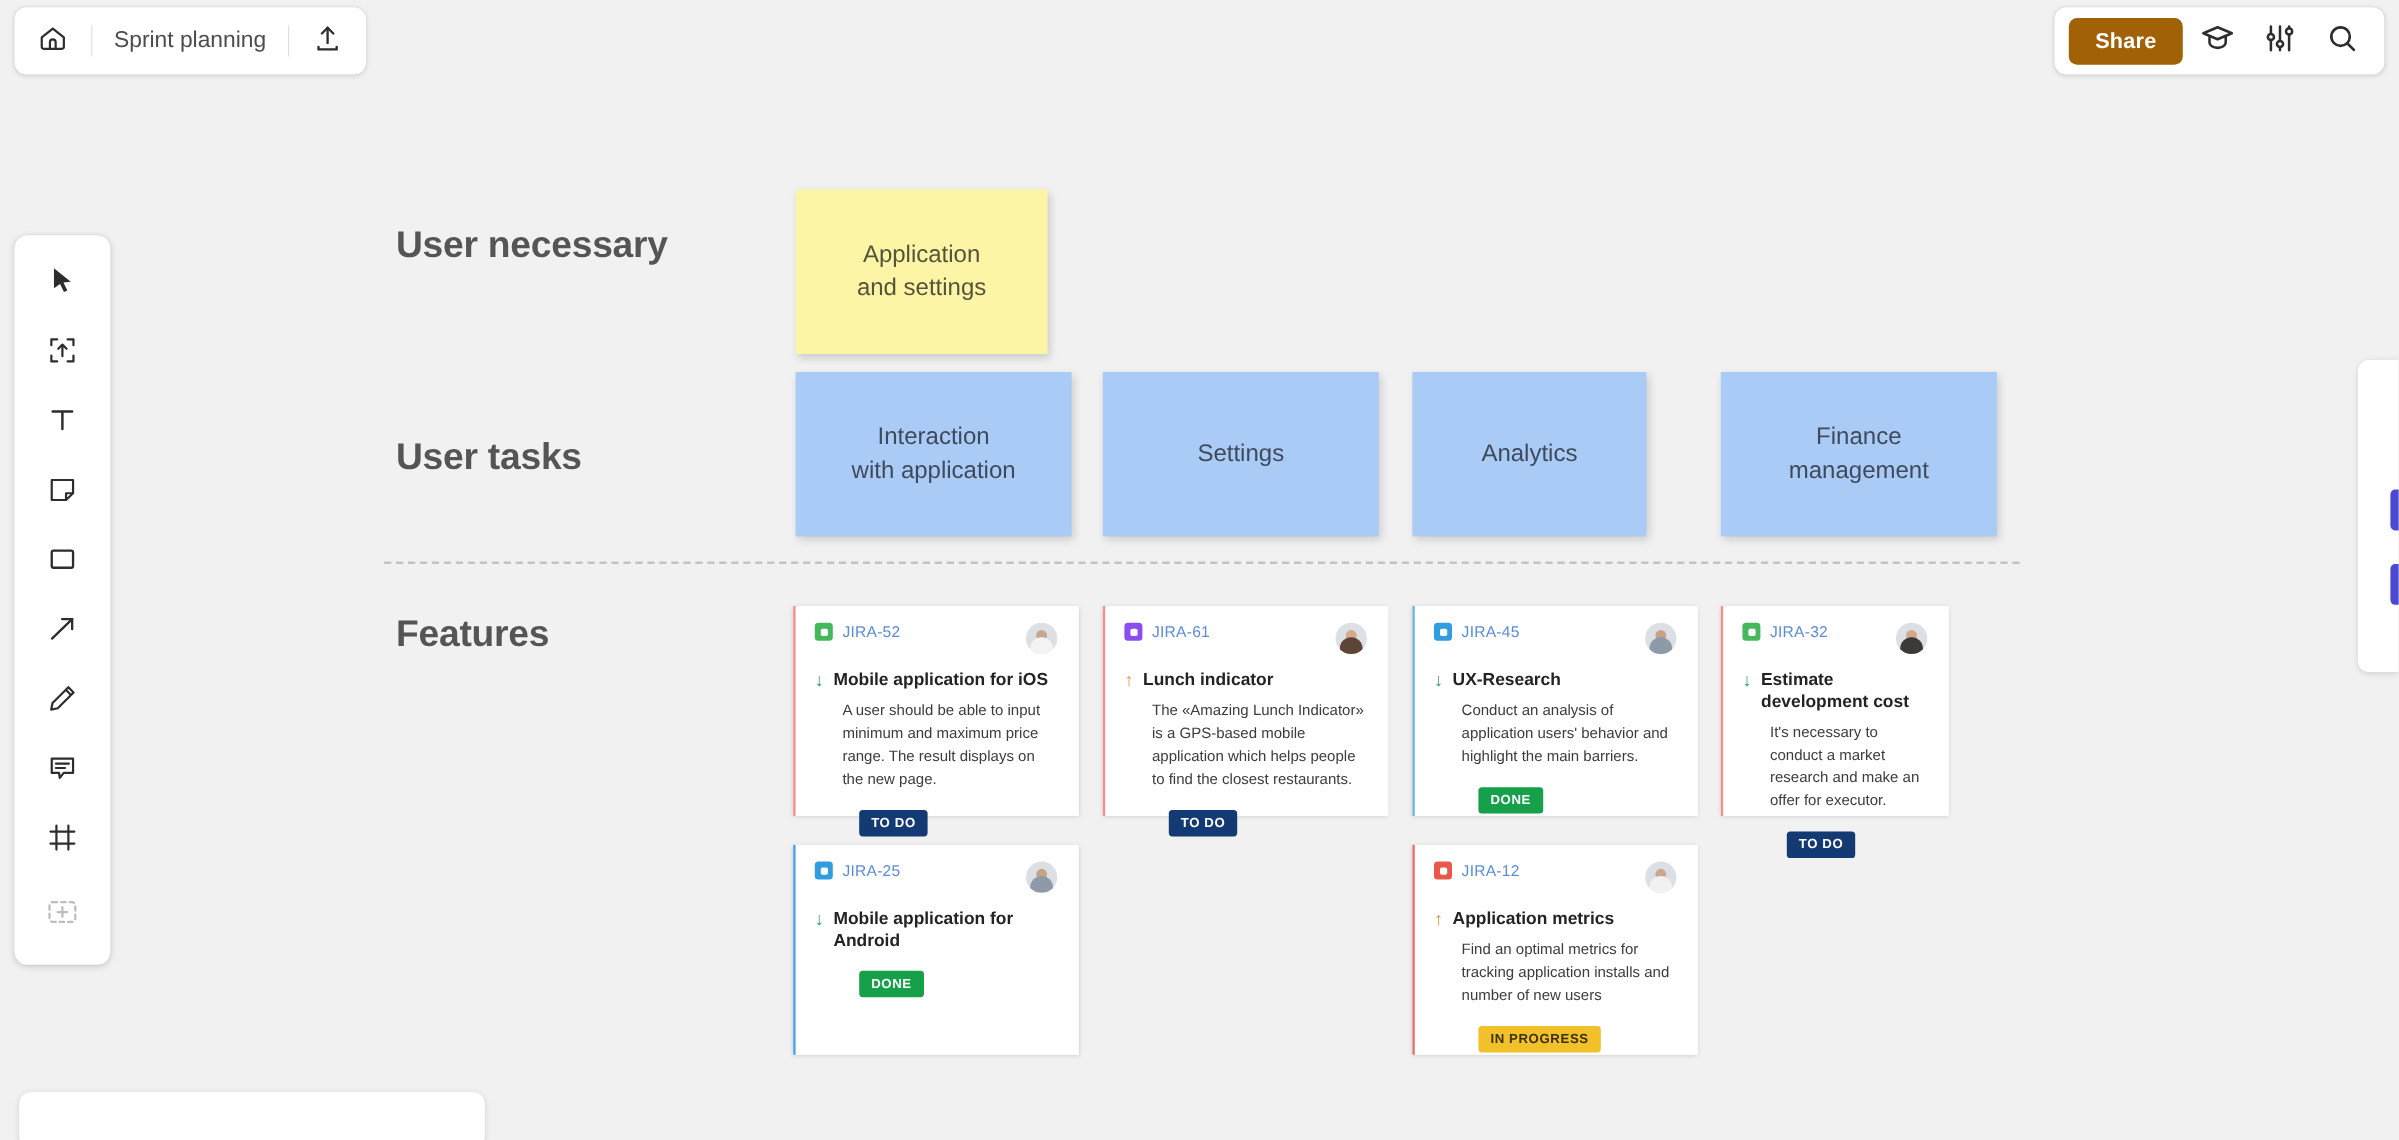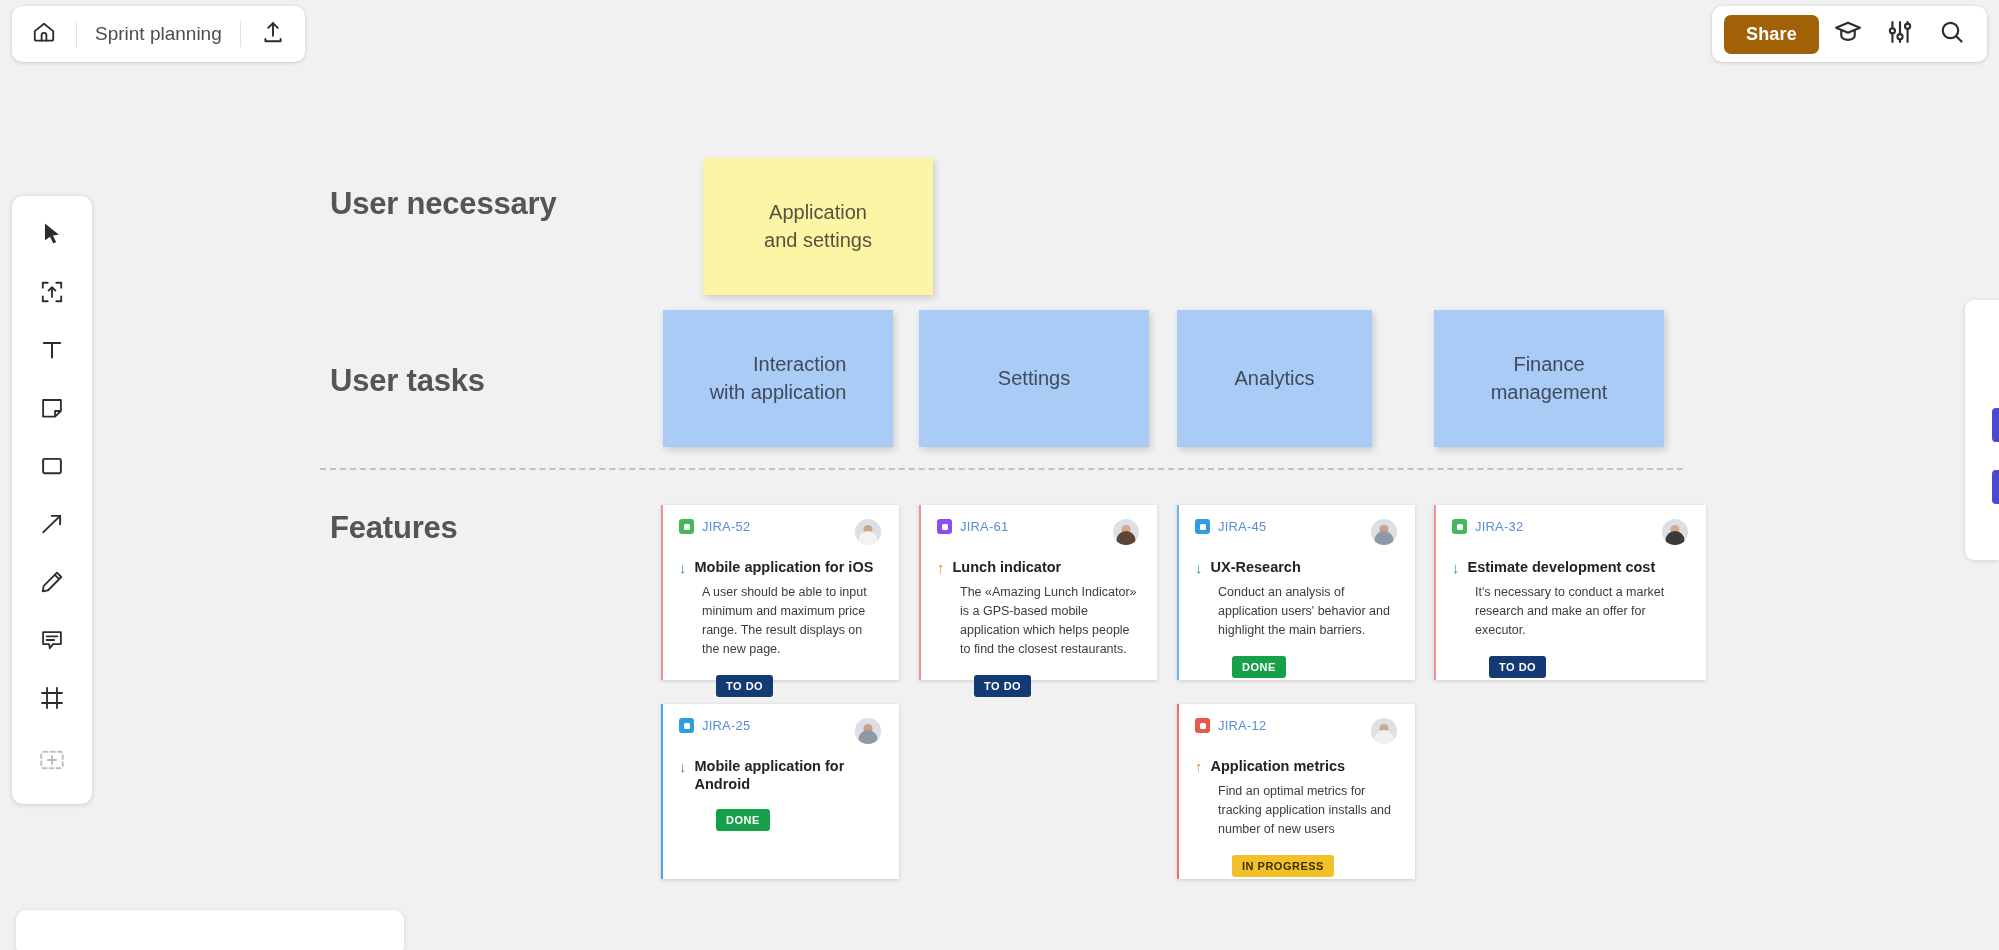--- a/index.html
+++ b/index.html
@@ -305,27 +305,27 @@
   </div>
 
   <div class="row-label" style="left:330px; top:363px; width:230px;">
     <span>User tasks</span>
   </div>
 
   <div class="row-label" style="left:330px; top:510px; width:230px;">
     <span>Features</span>
   </div>
 
-  <div class="sticky yellow" style="left:703px; top:158px; width:230px; height:137px;">
+  <div class="sticky yellow" style="left:663px; top:158px; width:210px; height:137px;">
     <span style="white-space:pre-line;">Application
 and settings</span>
   </div>
 
   <div class="sticky blue" style="left:663px; top:310px; width:230px; height:137px;">
-    <span style="white-space:pre-line;text-align:right;">Interaction
+    <span style="white-space:pre-line;">Interaction
 with application</span>
   </div>
   <div class="sticky blue" style="left:919px; top:310px; width:230px; height:137px;">
     <span style="white-space:pre-line;">Settings</span>
   </div>
   <div class="sticky blue" style="left:1177px; top:310px; width:195px; height:137px;">
     <span style="white-space:pre-line;">Analytics</span>
   </div>
   <div class="sticky blue" style="left:1434px; top:310px; width:230px; height:137px;">
     <span style="white-space:pre-line;">Finance
@@ -384,21 +384,21 @@
       </span>
     </div>
     <div class="card-title-row">
       <span class="prio low">↓</span>
       <span class="card-title">UX-Research</span>
     </div>
     <div class="card-desc">Conduct an analysis of application users' behavior and highlight the main barriers.</div>
     <span class="badge done">DONE</span>
   </div>
 
-  <div class="card" style="left:1434px; top:505px; width:272px; height:175px; border-left-color:#f2918f;">
+  <div class="card" style="left:1434px; top:505px; width:190px; height:175px; border-left-color:#f2918f;">
     <div class="card-head">
       <div class="card-key-wrap">
         <span class="jira-icon" style="background:#45b75d;"></span>
         <span class="card-key">JIRA-32</span>
       </div>
       <span class="avatar">
         <span class="av-head" style="background:#d2a98d;"></span>
         <span class="av-body" style="background:#3c3a38;"></span>
       </span>
     </div>

